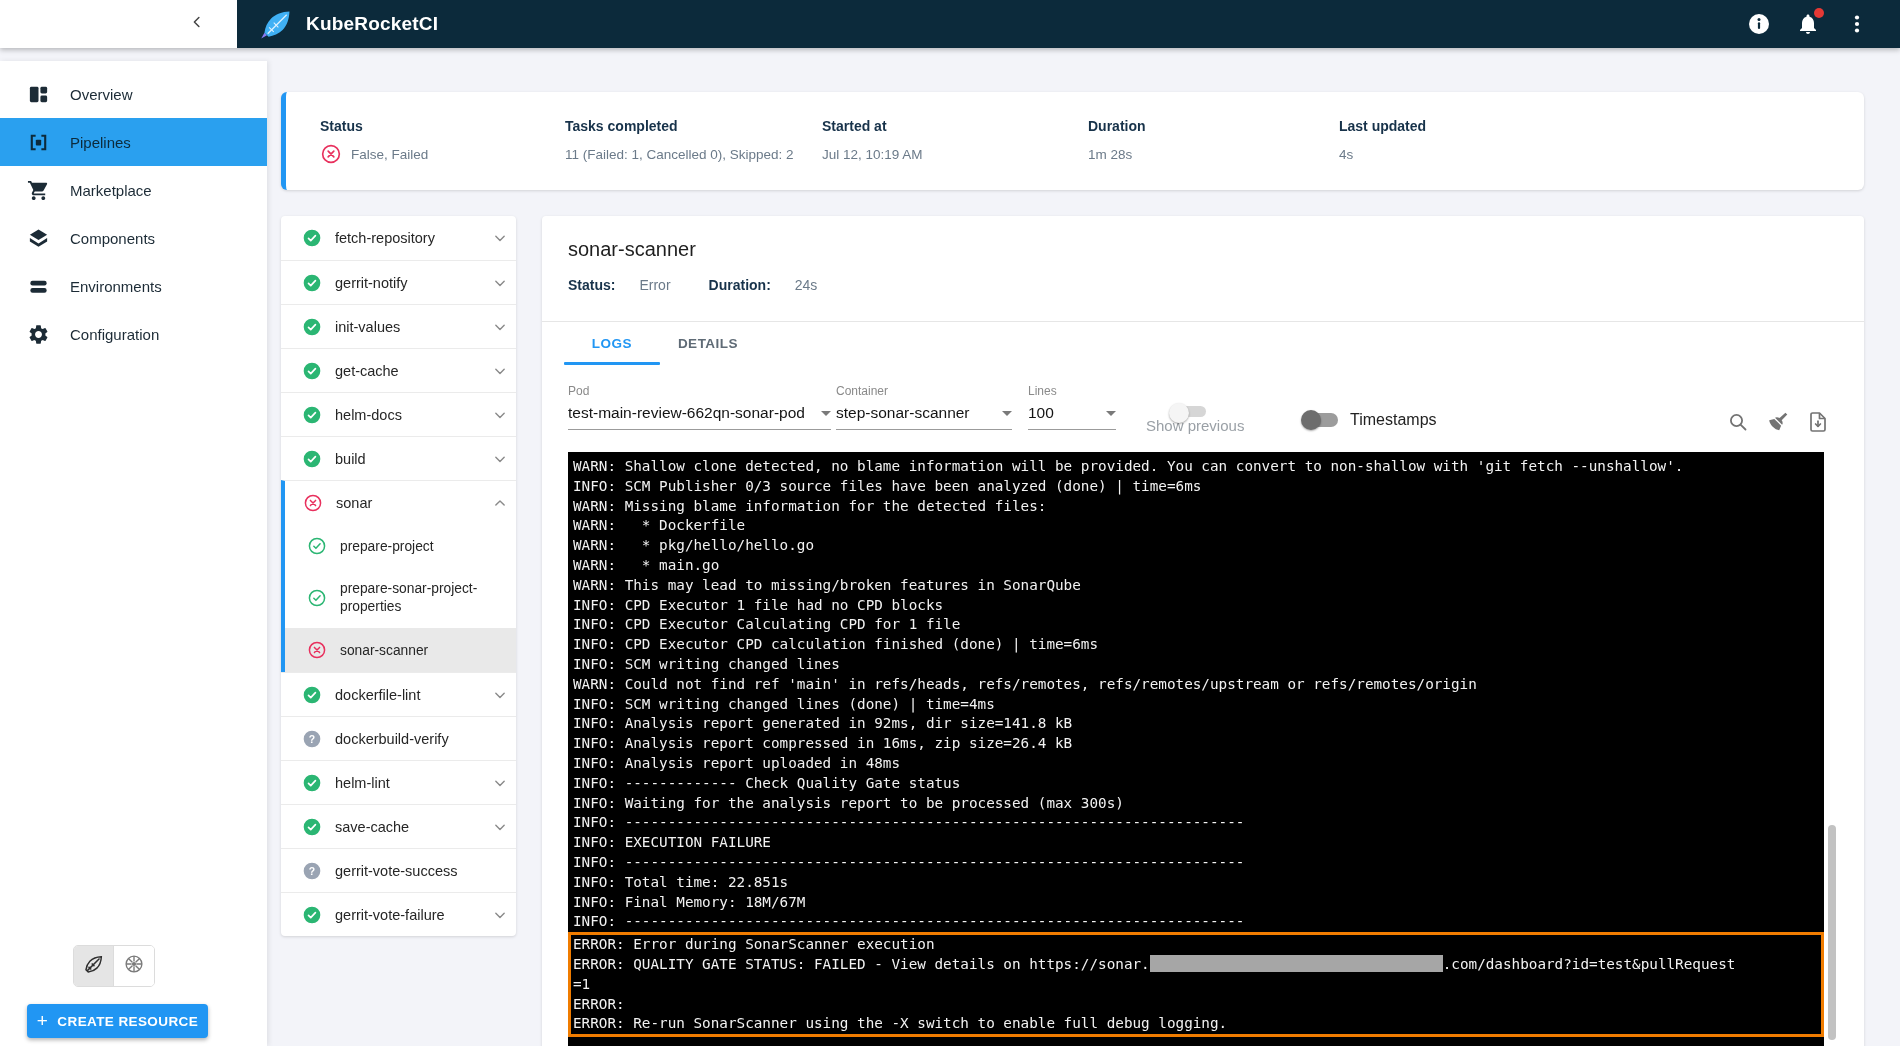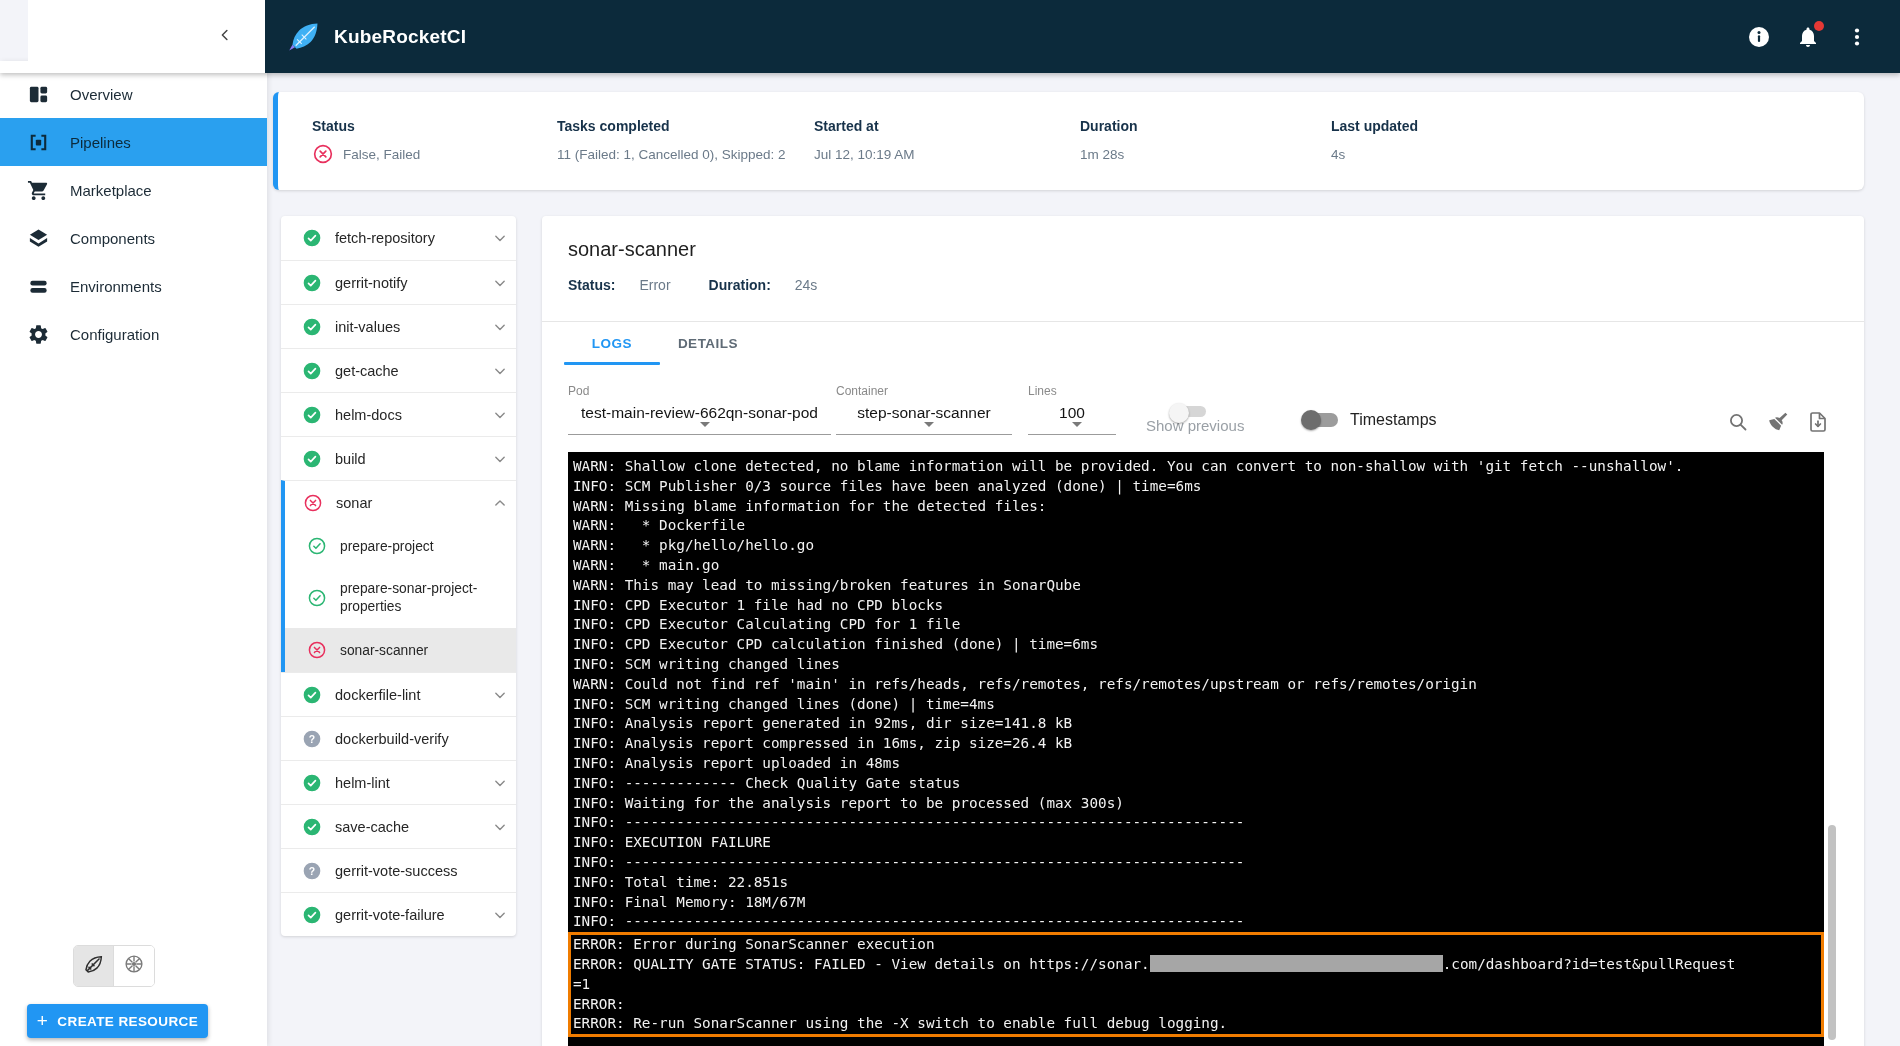--- a/index.html
+++ b/index.html
@@ -1,19 +1,19 @@
 <!DOCTYPE html>
 <html><head>
 <meta charset="utf-8">
 <style>
   * { margin:0; padding:0; box-sizing:border-box; }
   html,body { width:1900px; height:1046px; overflow:hidden; font-family:"Liberation Sans",sans-serif; background:#f3f4f9; position:relative; }
 
   
-  .topbar { position:absolute; top:0; left:0; right:0; height:73px; display:flex; z-index:20; box-shadow:0 2px 5px rgba(0,0,0,.25);padding-left:28px; }
+  .topbar { position:absolute; top:0; left:0; right:0; height:48px; display:flex; z-index:20; box-shadow:0 2px 5px rgba(0,0,0,.25); }
   .tb-left { width:237px; min-width:237px; background:#fff; height:100%; display:flex; align-items:center; justify-content:flex-end; padding-right:26px; }
   .collapse-btn { width:28px; height:28px; display:flex; align-items:center; justify-content:center; cursor:pointer; }
   .tb-dark { flex:1; background:#0c2a3b; display:flex; align-items:center; padding:0 30px 0 21px; }
   .logo svg { width:37px; height:37px; display:block; }
   .app-title { color:#fff; font-size:19px; font-weight:bold; margin-left:11px; letter-spacing:.2px; }
   .tb-actions { margin-left:auto; display:flex; align-items:center; gap:23px; }
   .tb-icon-btn { width:26px; height:26px; position:relative; cursor:pointer; }
   .tb-icon-btn svg { width:24px; height:24px; display:block; margin:1px auto; }
   .badge-dot { position:absolute; top:-3px; right:-3px; width:10px; height:10px; border-radius:50%; background:#e53935; }
 
@@ -27,21 +27,21 @@
   .seg { position:absolute; left:73px; bottom:59px; display:flex; border:1px solid #dcdcdc; border-radius:5px; background:#fff; overflow:hidden; }
   .seg-btn { width:40px; height:40px; display:flex; align-items:center; justify-content:center; cursor:pointer; background:#fff; }
   .seg-btn.active { background:#e5e5e5; border-right:1px solid #dcdcdc; }
   .seg-btn svg { width:22px; height:22px; }
   .create-btn { position:absolute; left:27px; bottom:8px; width:181px; height:34px; background:#2196f3; color:#fff; border:none; border-radius:4px; font-family:inherit; font-size:13.5px; font-weight:bold; letter-spacing:.4px; display:flex; align-items:center; justify-content:center; gap:9px; cursor:pointer; box-shadow:0 2px 4px rgba(0,0,0,.3); }
   .create-plus { font-size:19px; font-weight:normal; line-height:1; margin-top:-2px; }
 
   
   .main { position:absolute; top:61px; left:237px; right:0; bottom:0; background:#f3f4f9; overflow:hidden; }
 
-  .status-card { position:absolute; left:36px; top:31px; right:36px; height:98px; background:#fff; border-left:5px solid #2196f3; border-radius:6px; box-shadow:0 1px 3px rgba(0,0,0,.14); }
+  .status-card { position:absolute; left:44px; top:31px; right:36px; height:98px; background:#fff; border-left:5px solid #2196f3; border-radius:6px; box-shadow:0 1px 3px rgba(0,0,0,.14); }
   .sf { position:absolute; top:26px; }
   .sf-label { font-size:14px; font-weight:bold; color:#17324a; }
   .sf-value { margin-top:9px; font-size:13.5px; color:#6b7a89; display:flex; align-items:center; gap:9px; min-height:22px; }
   .sf-icon { width:22px; height:22px; }
   .sf-icon:empty { display:none; }
   .sf-icon svg { width:22px; height:22px; display:block; }
 
   .task-card { position:absolute; left:44px; top:155px; width:235px; background:#fff; border-radius:4px; box-shadow:0 1px 3px rgba(0,0,0,.14); overflow:hidden; }
   .task-row { display:flex; align-items:center; height:44px; padding:0 6px 0 21px; gap:13px; border-top:1px solid #ebebeb; cursor:pointer; }
   .task-row:first-child { border-top:none; }
@@ -64,21 +64,21 @@
   .dc-meta-item { display:flex; gap:24px; }
   .dc-meta b { color:#17324a; }
   .dc-divider { position:absolute; left:0; right:0; top:105px; border-top:1px solid #e6e6e6; }
   .tabs { position:absolute; left:22px; top:106px; height:43px; display:flex; }
   .tab { width:96px; display:flex; align-items:center; justify-content:center; font-size:13.5px; font-weight:bold; letter-spacing:.5px; color:#5f6b76; cursor:pointer; position:relative; }
   .tab.active { color:#2196f3; }
   .tab.active::after { content:""; position:absolute; left:0; right:0; bottom:0; height:3px; background:#2196f3; border-radius:1px; }
 
   .mui-select { position:absolute; top:168px; cursor:pointer; }
   .ms-label { font-size:12px; color:#8a8a8a; }
-  .ms-value { margin-top:6px; font-size:15.5px; color:#141414; display:flex; align-items:center; justify-content:space-between; padding-bottom:7px; border-bottom:1px solid #9b9b9b;flex-direction:column; }
+  .ms-value { margin-top:6px; font-size:15.5px; color:#141414; display:flex; align-items:center; justify-content:space-between; padding-bottom:7px; border-bottom:1px solid #9b9b9b; }
   .ms-caret { width:0; height:0; border-left:5px solid transparent; border-right:5px solid transparent; border-top:5px solid #7a7a7a; margin-left:10px; }
   #sel-pod { left:26px; width:263px; }
   #sel-container { left:294px; width:176px; }
   #sel-lines { left:486px; width:88px; }
 
   .toggle-wrap { position:absolute; top:190px; height:28px; display:flex; align-items:center; cursor:pointer; }
   #tg-prev { left:592px;flex-direction:column; }
   #tg-ts { left:762px; }
   .switch { width:34px; height:14px; border-radius:7px; position:relative; }
   #tg-prev .switch { background:#d6d6d6; }

